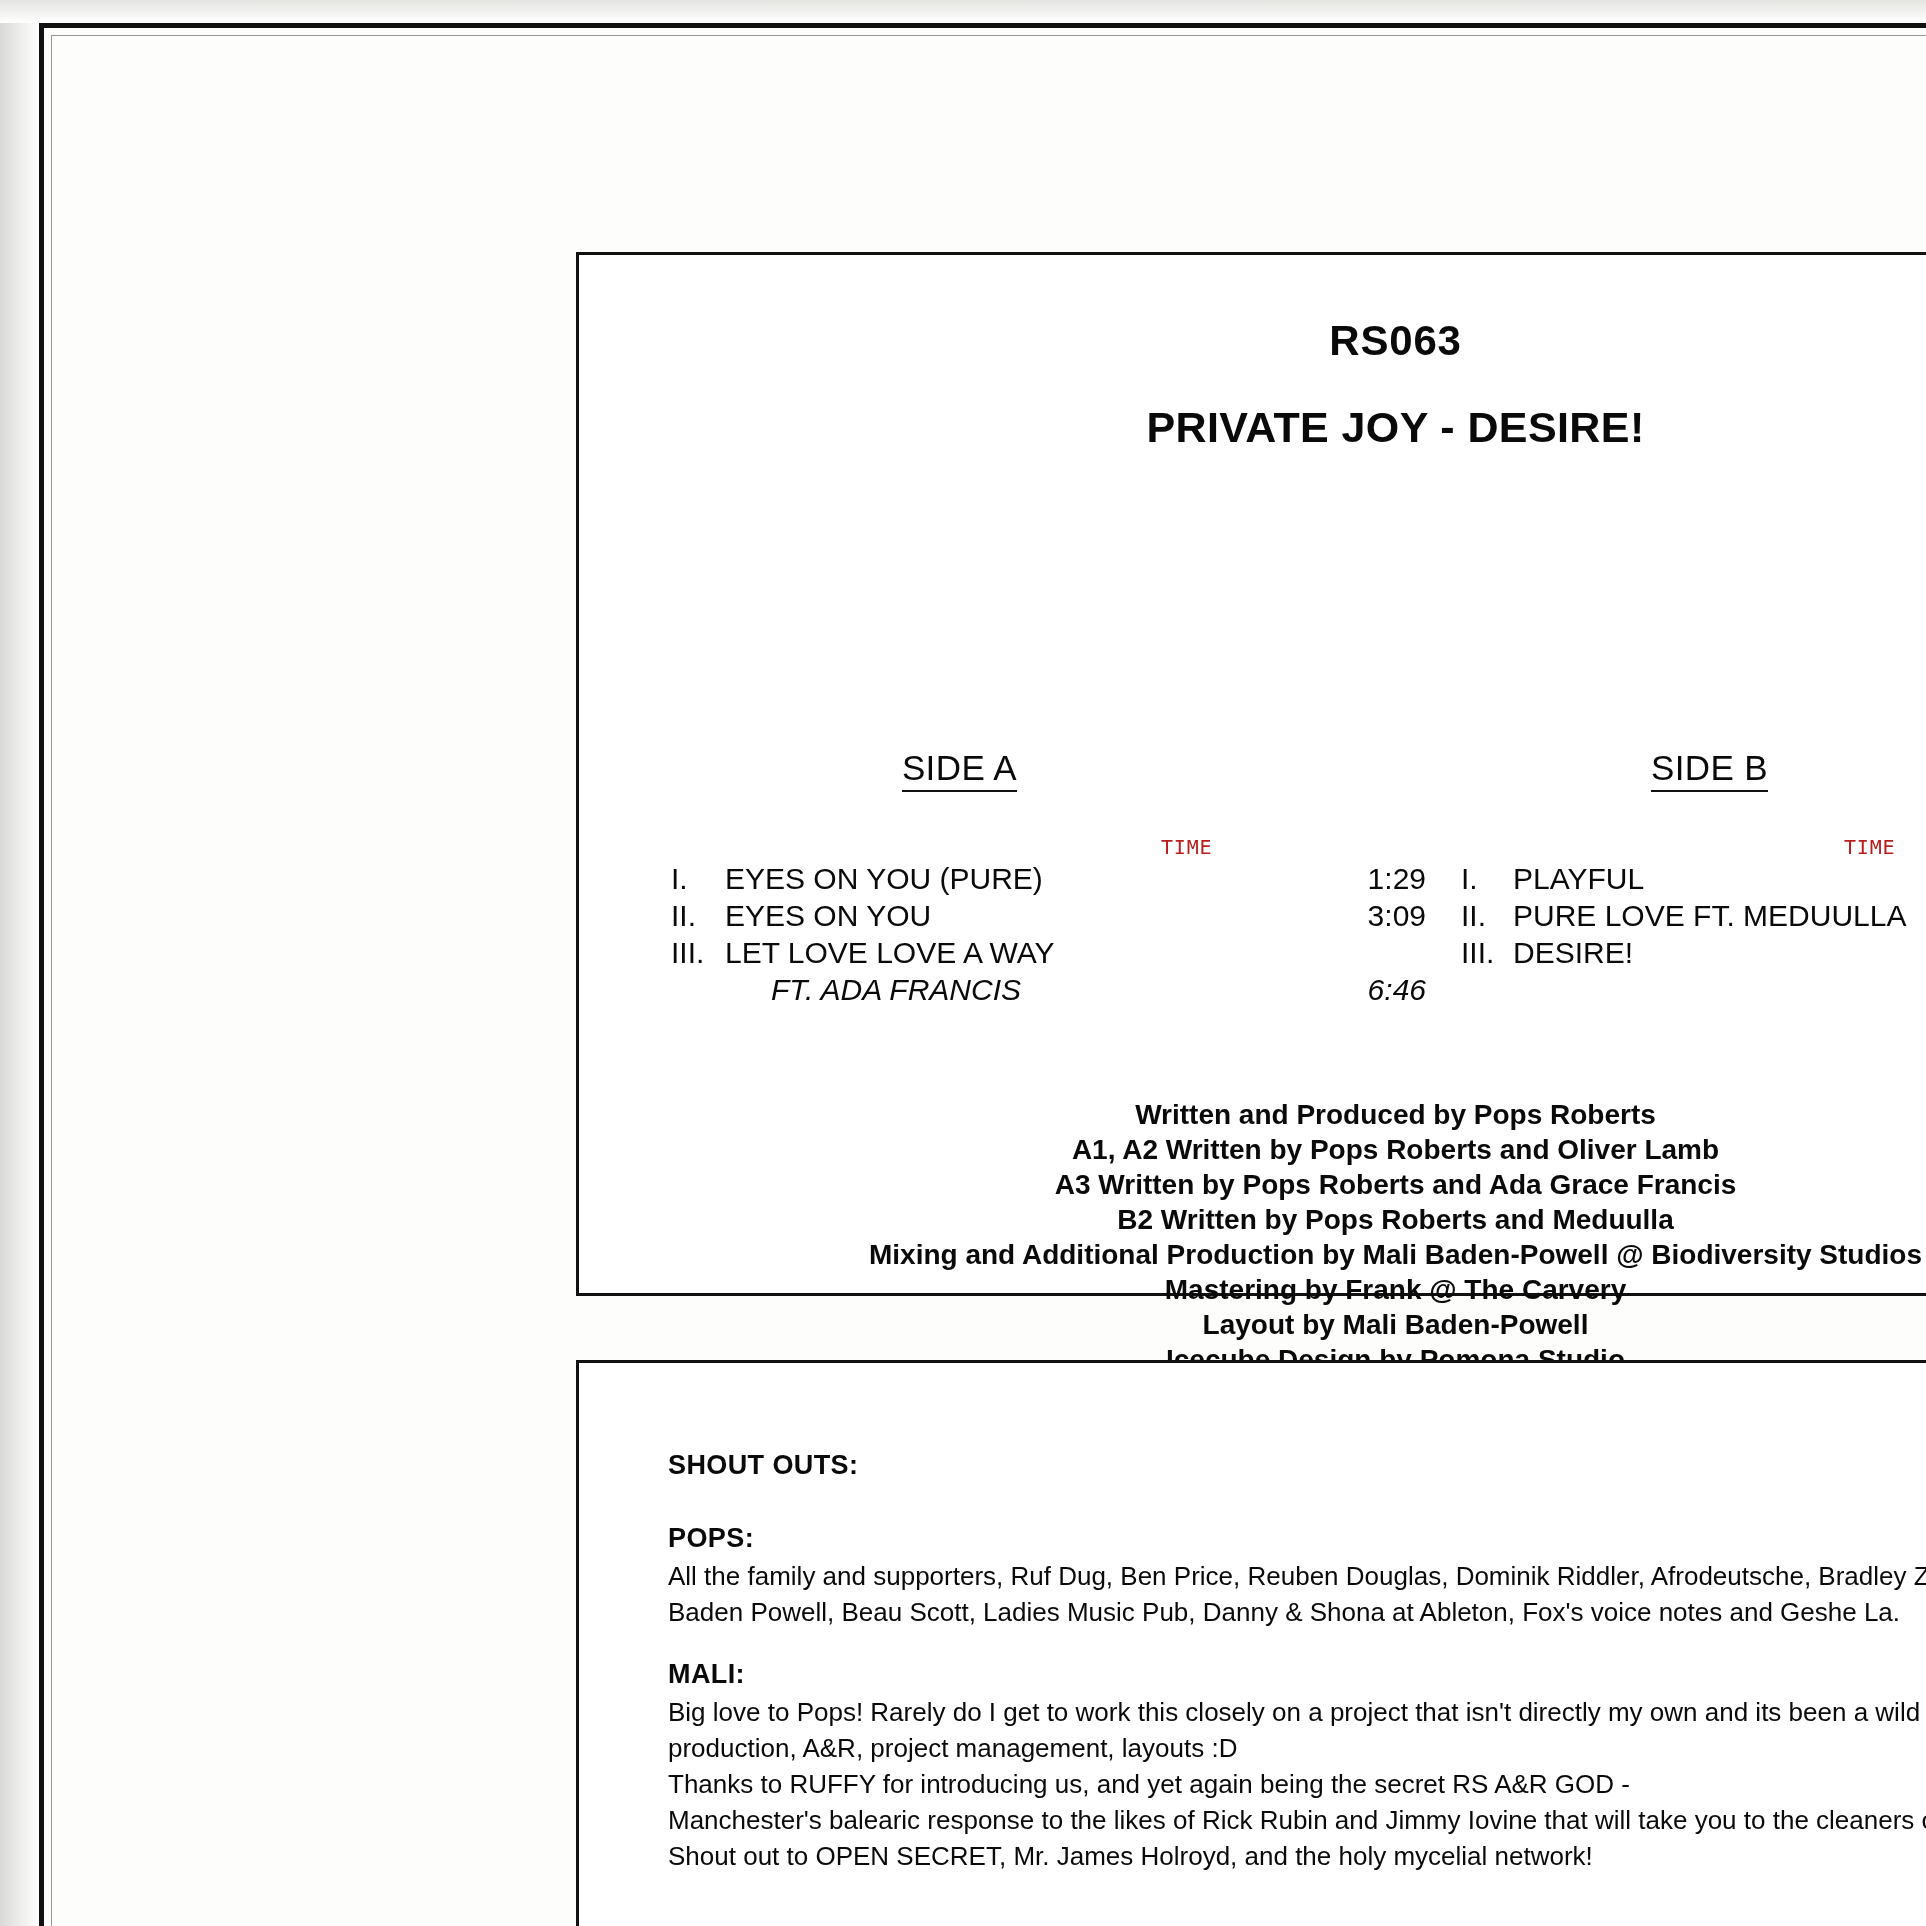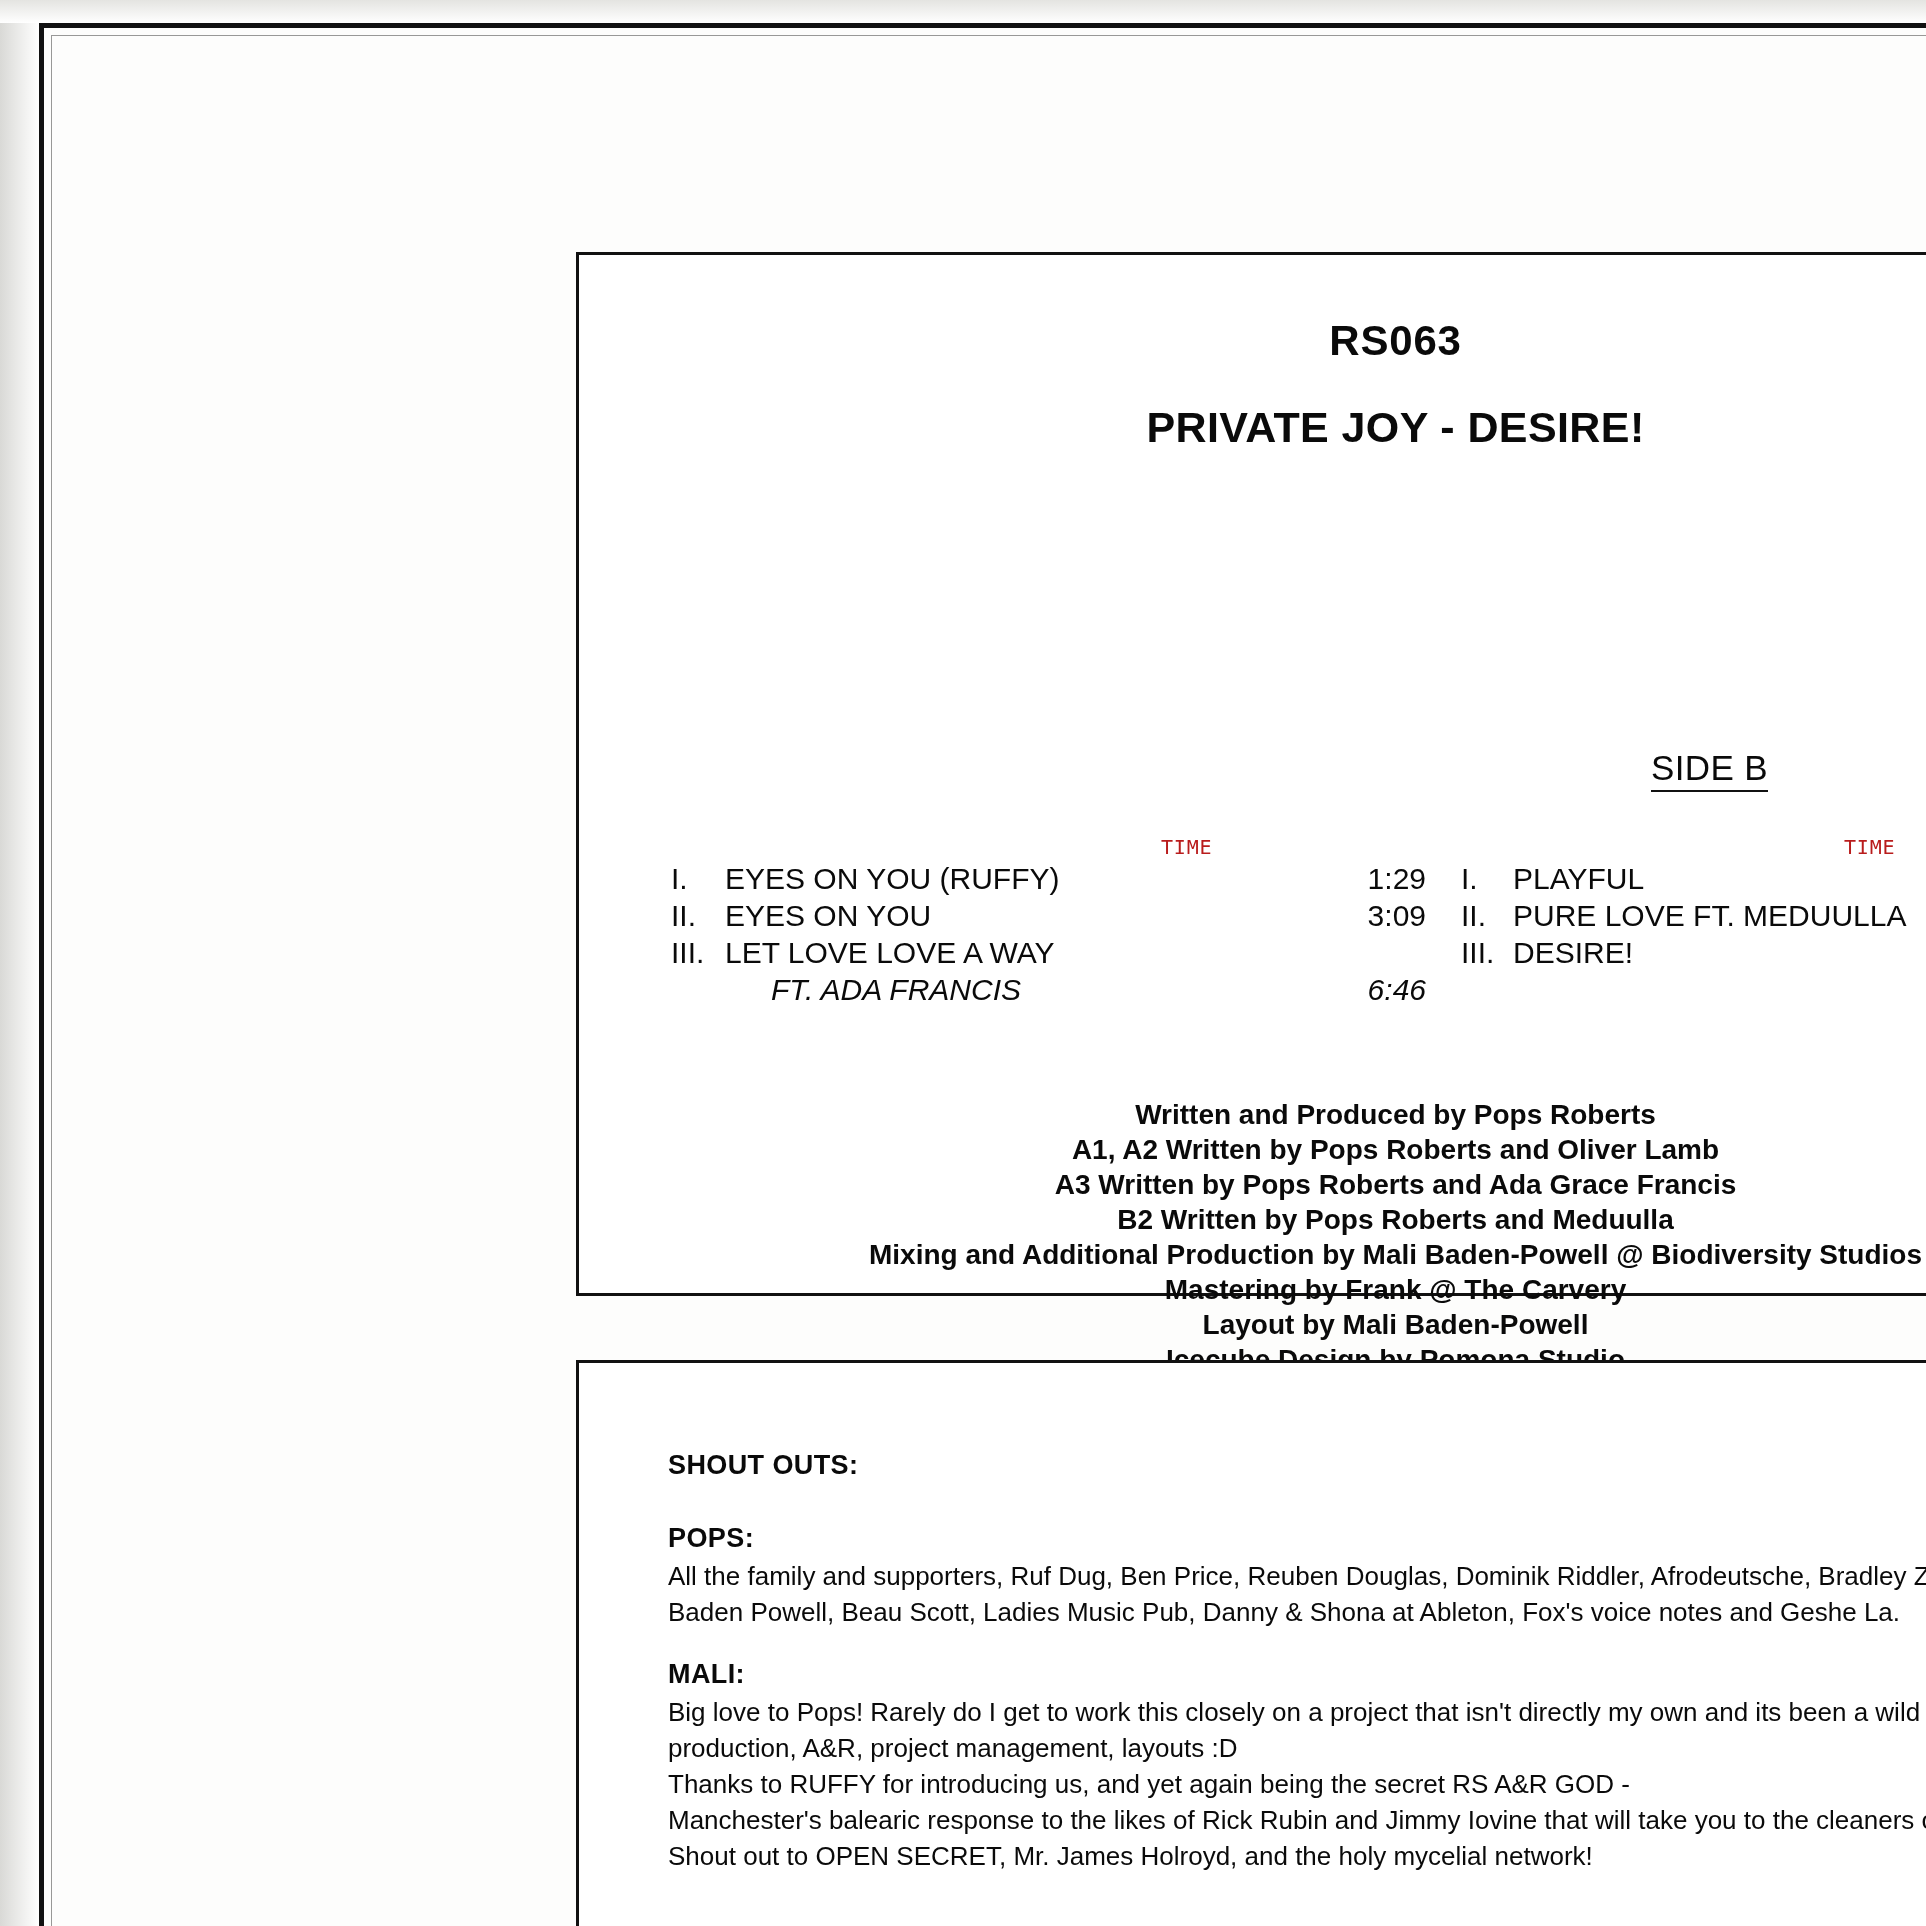--- a/index.html
+++ b/index.html
@@ -226,26 +226,31 @@
   <div class="edge-shade-top"></div>
 
   <div class="sleeve-border"></div>
   <div class="sleeve-border-inner"></div>
 
   <div class="panel" id="tracklist-panel">
 
     <div class="catno">RS063</div>
     <div class="release-title">PRIVATE JOY - DESIRE!</div>
 
+    <div class="side-block" id="side-a-block">
+      <div id="side-a-heading-wrap">
+        <span class="side-heading">SIDE A</span>
+      </div>
+    </div>
     <div class="time-label" id="side-a-time-label">TIME</div>
 
     <ul class="track-list" id="side-a-tracks">
       <li class="track-row">
         <span class="track-num">I.</span>
-        <span class="track-title">EYES ON YOU (RUFFY)</span>
+        <span class="track-title">EYES ON YOU (PURE)</span>
         <span class="track-time">1:29</span>
       </li>
       <li class="track-row">
         <span class="track-num">II.</span>
         <span class="track-title">EYES ON YOU</span>
         <span class="track-time">3:09</span>
       </li>
       <li class="track-row">
         <span class="track-num">III.</span>
         <span class="track-title">LET LOVE LOVE A WAY</span>

